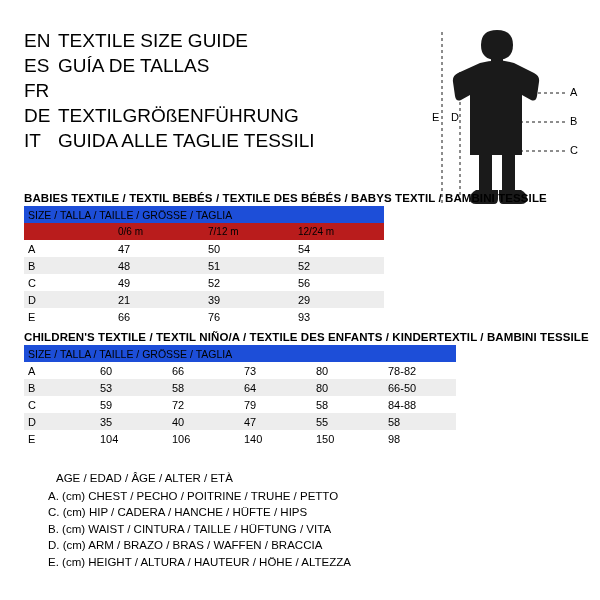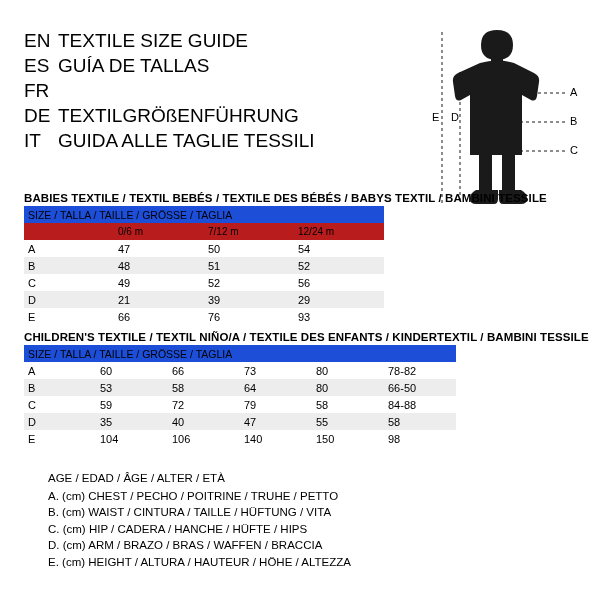--- a/index.html
+++ b/index.html
@@ -93,21 +93,21 @@
 
   
   .legend {
     position: absolute;
     left: 48px;
     top: 470px;
     font-size: 11.5px;
     line-height: 16.5px;
   }
   .legend-row { white-space: nowrap; }
-  .legend-head { margin-bottom: 1px; }
+  .legend-head { margin-bottom: 1px; margin-left: 8px; }
 
   
   .fig-label {
     position: absolute;
     font-size: 11px;
   }
 </style>
 </head>
 <body>
 
@@ -261,17 +261,17 @@
       <td>140</td>
       <td>150</td>
       <td>98</td>
     </tr>
   </tbody>
 </table>
 
 <div class="legend">
   <div class="legend-row legend-head">AGE / EDAD / ÂGE / ALTER / ETÀ</div>
   <div class="legend-row">A. (cm) CHEST / PECHO / POITRINE / TRUHE / PETTO</div>
+  <div class="legend-row">C. (cm) HIP / CADERA / HANCHE / HÜFTE / HIPS</div>
   <div class="legend-row">B. (cm) WAIST / CINTURA / TAILLE / HÜFTUNG / VITA</div>
-  <div class="legend-row">C. (cm) HIP / CADERA / HANCHE / HÜFTE / HIPS</div>
   <div class="legend-row">D. (cm) ARM / BRAZO / BRAS / WAFFEN / BRACCIA</div>
   <div class="legend-row">E. (cm) HEIGHT / ALTURA / HAUTEUR / HÖHE / ALTEZZA</div>
 </div>
 
 </body></html>

